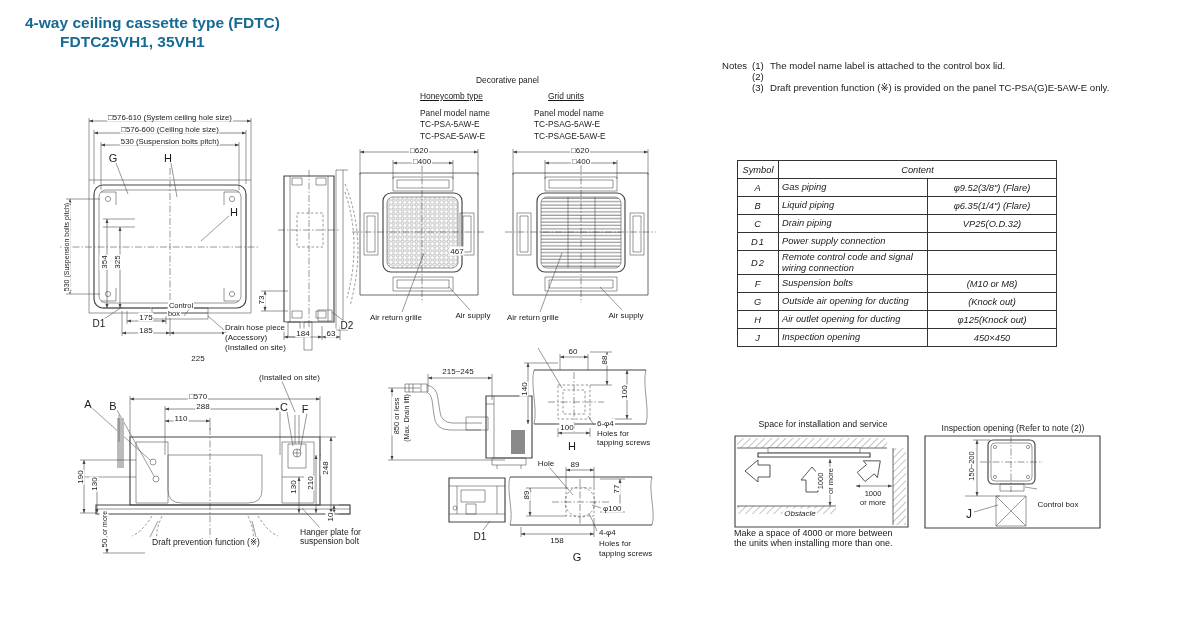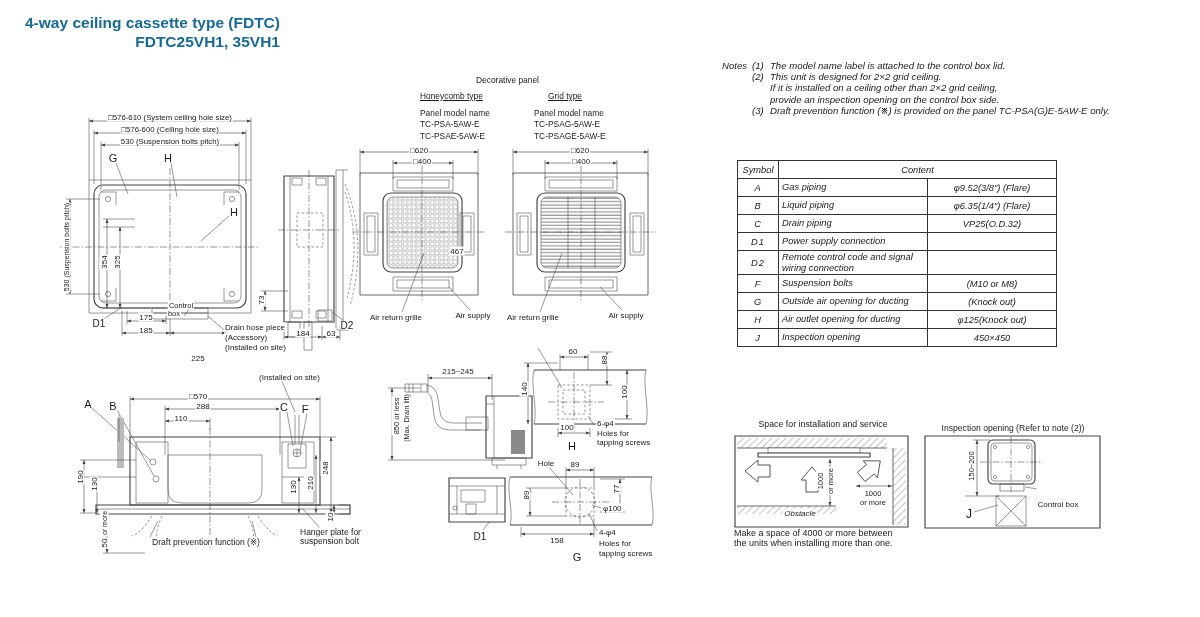--- a/index.html
+++ b/index.html
@@ -8,24 +8,24 @@
   svg{position:absolute;left:0;top:0;}
   svg *{vector-effect:non-scaling-stroke;}
   .lineart{stroke:#444;fill:none;stroke-width:.8;}
   .thin{stroke-width:.55;}
   .med{stroke-width:1.15;}
   .dd{stroke-dasharray:7 2 1.5 2;stroke-width:.55;}
   .ds{stroke-dasharray:2.6 2;stroke-width:.55;}
   .dim{stroke-width:.6;marker-start:url(#arr);marker-end:url(#arr);}
   .hollow{fill:#fff;stroke:#444;stroke-width:.9;}
 
-  #title{position:absolute;left:25px;top:13px;font-weight:bold;font-size:15.5px;color:#176a93;line-height:19px;text-align:right;}
+  #title{position:absolute;left:25px;top:13px;font-weight:bold;font-size:15.5px;color:#176a93;line-height:19px;}
   #title .l2{margin-left:35px;}
 
-  #notes{position:absolute;left:722px;top:60px;width:478px;font-size:9.6px;line-height:11.2px;display:flex;font-style:italic;}
+  #notes{position:absolute;left:722px;top:60px;width:478px;font-size:9.6px;line-height:11.2px;display:flex;}
   #notes .notes-label{flex:0 0 30px;}
   .note-item{display:flex;}
   .note-item .pfx{flex:0 0 18px;}
   .note-item .ntext div{white-space:nowrap;}
 
   #spec-table{position:absolute;left:737px;top:160px;border-collapse:collapse;font-size:9.3px;}
   #spec-table th,#spec-table td{border:1px solid #333;padding:1px 3px;font-style:italic;}
   #spec-table th{font-weight:normal;text-align:center;height:14px;}
   #spec-table td.sym{width:34px;text-align:center;letter-spacing:1px;}
   #spec-table td.item{width:142px;text-align:left;line-height:10.5px;}
@@ -289,25 +289,20 @@
     <span class="notes-label">Notes</span>
     <div class="notes-items">
         <div class="note-item">
           <span class="pfx">(1)</span>
           <div class="ntext">
             <div>The model name label is attached to the control box lid.</div>
           </div>
         </div>
         <div class="note-item">
           <span class="pfx">(2)</span>
-          <div class="ntext">
-            <div>This unit is designed for 2×2 grid ceiling.</div>
-            <div>If it is installed on a ceiling other than 2×2 grid ceiling,</div>
-            <div>provide an inspection opening on the control box side.</div>
-          </div>
         </div>
         <div class="note-item">
           <span class="pfx">(3)</span>
           <div class="ntext">
             <div>Draft prevention function (※) is provided on the panel TC-PSA(G)E-5AW-E only.</div>
           </div>
         </div>
       </div>
   </div>
 
@@ -370,21 +365,21 @@
   <div id="decorative-panel">Decorative panel</div>
 
   <div class="ph-col" style="left:420px;top:91px;">
     <div class="ph-type">Honeycomb type</div>
     <div>Panel model name</div>
     <div>TC-PSA-5AW-E</div>
     <div>TC-PSAE-5AW-E</div>
   </div>
 
   <div class="ph-col" style="left:534px;top:91px;">
-    <div class="ph-type" style="margin-left:14px;">Grid type</div>
+    <div class="ph-type" style="margin-left:14px;">Grid units</div>
     <div>Panel model name</div>
     <div>TC-PSAG-5AW-E</div>
     <div>TC-PSAGE-5AW-E</div>
   </div>
 
   <div class="caption" style="left:737px;top:419px;width:172px;">Space for installation and service</div>
   <div id="install-note">
     <div>Make a space of 4000 or more between</div>
     <div>the units when installing more than one.</div>
   </div>

